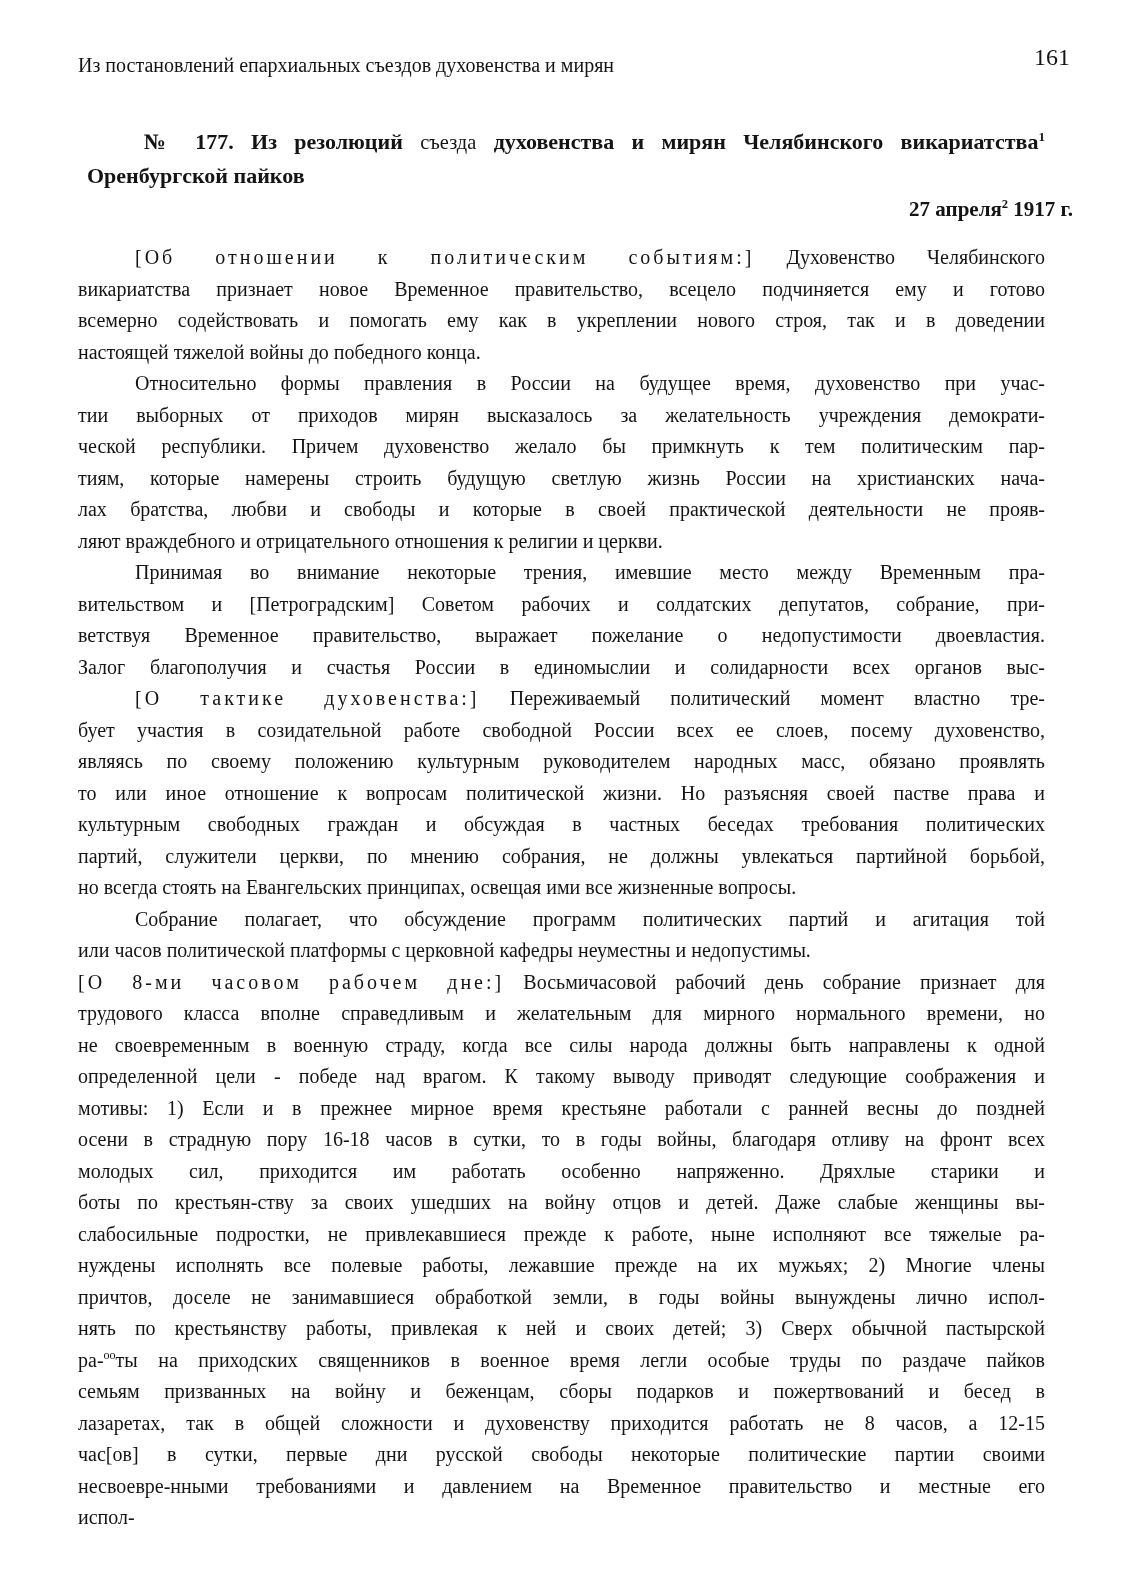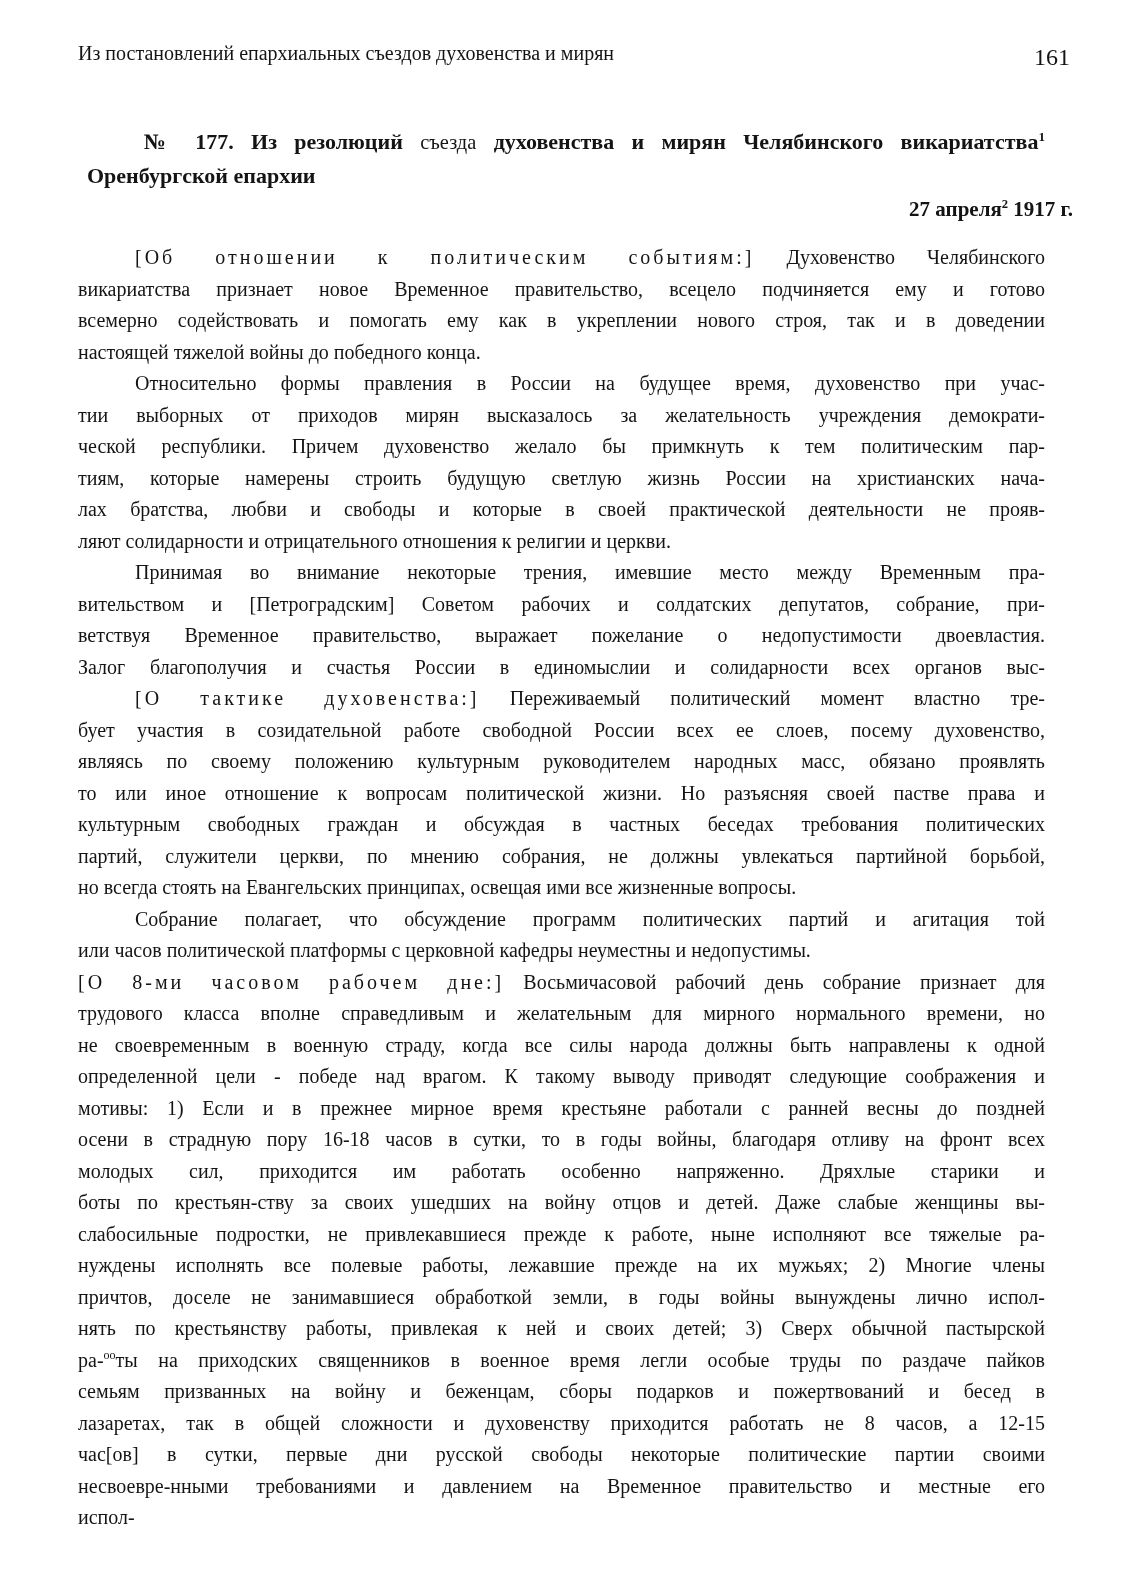--- a/index.html
+++ b/index.html
@@ -7,21 +7,21 @@
     position: relative;
     width: 1146px;
     height: 1595px;
     background: #ffffff;
     color: #141414;
     font-family: "Liberation Serif", "DejaVu Serif", serif;
     overflow: hidden;
   }
   .running-header {
     position: absolute;
-    top: 40px;
+    top: 52px;
     left: 78px;
     width: 967px;
     font-size: 20px;
     line-height: 26px;
   }
   .page-number {
     position: absolute;
     top: 42px;
     right: 76px;
     font-size: 24px;
@@ -70,40 +70,40 @@
 <div class="page">
   <div class="running-header">
     <span>Из постановлений епархиальных съездов духовенства и мирян</span>
   </div>
   <div class="page-number">161</div>
 
   <div class="content">
     <div class="heading">
         <div class="para indent">
           <div class="line"><span>№ 177. Из резолюций </span><span class="reg">съезда</span><span> духовенства и мирян Челябинского викариатства</span><sup>1</sup></div>
-          <div class="line last"><span>Оренбургской епархии</span></div>
+          <div class="line last"><span>Оренбургской пайков</span></div>
         </div>
       </div>
 
     <div class="dateline"><span>27 апреля</span><sup>2</sup><span> 1917 г.</span></div>
 
     <div class="doc-body">
         <div class="para indent">
           <div class="line"><span class="sp">[Об отношении к политическим событиям:]</span><span> Духовенство Челябинского</span></div>
           <div class="line"><span>викариатства признает новое Временное правительство, всецело подчиняется ему и готово</span></div>
           <div class="line"><span>всемерно содействовать и помогать ему как в укреплении нового строя, так и в доведении</span></div>
           <div class="line last"><span>настоящей тяжелой войны до победного конца.</span></div>
         </div>
         <div class="para indent">
           <div class="line"><span>Относительно формы правления в России на будущее время, духовенство при учас-</span></div>
           <div class="line"><span>тии выборных от приходов мирян высказалось за желательность учреждения демократи-</span></div>
           <div class="line"><span>ческой республики. Причем духовенство желало бы примкнуть к тем политическим пар-</span></div>
           <div class="line"><span>тиям, которые намерены строить будущую светлую жизнь России на христианских нача-</span></div>
           <div class="line"><span>лах братства, любви и свободы и которые в своей практической деятельности не прояв-</span></div>
-          <div class="line last"><span>ляют солидарности и отрицательного отношения к религии и церкви.</span></div>
+          <div class="line last"><span>ляют враждебного и отрицательного отношения к религии и церкви.</span></div>
         </div>
         <div class="para indent">
           <div class="line"><span>Принимая во внимание некоторые трения, имевшие место между Временным пра-</span></div>
           <div class="line"><span>вительством и [Петроградским] Советом рабочих и солдатских депутатов, собрание, при-</span></div>
           <div class="line"><span>ветствуя Временное правительство, выражает пожелание о недопустимости двоевластия.</span></div>
           <div class="line"><span>Залог благополучия и счастья России в единомыслии и солидарности всех органов выс-</span></div>
         </div>
         <div class="para indent">
           <div class="line"><span class="sp">[О тактике духовенства:]</span><span> Переживаемый политический момент властно тре-</span></div>
           <div class="line"><span>бует участия в созидательной работе свободной России всех ее слоев, посему духовенство,</span></div>

